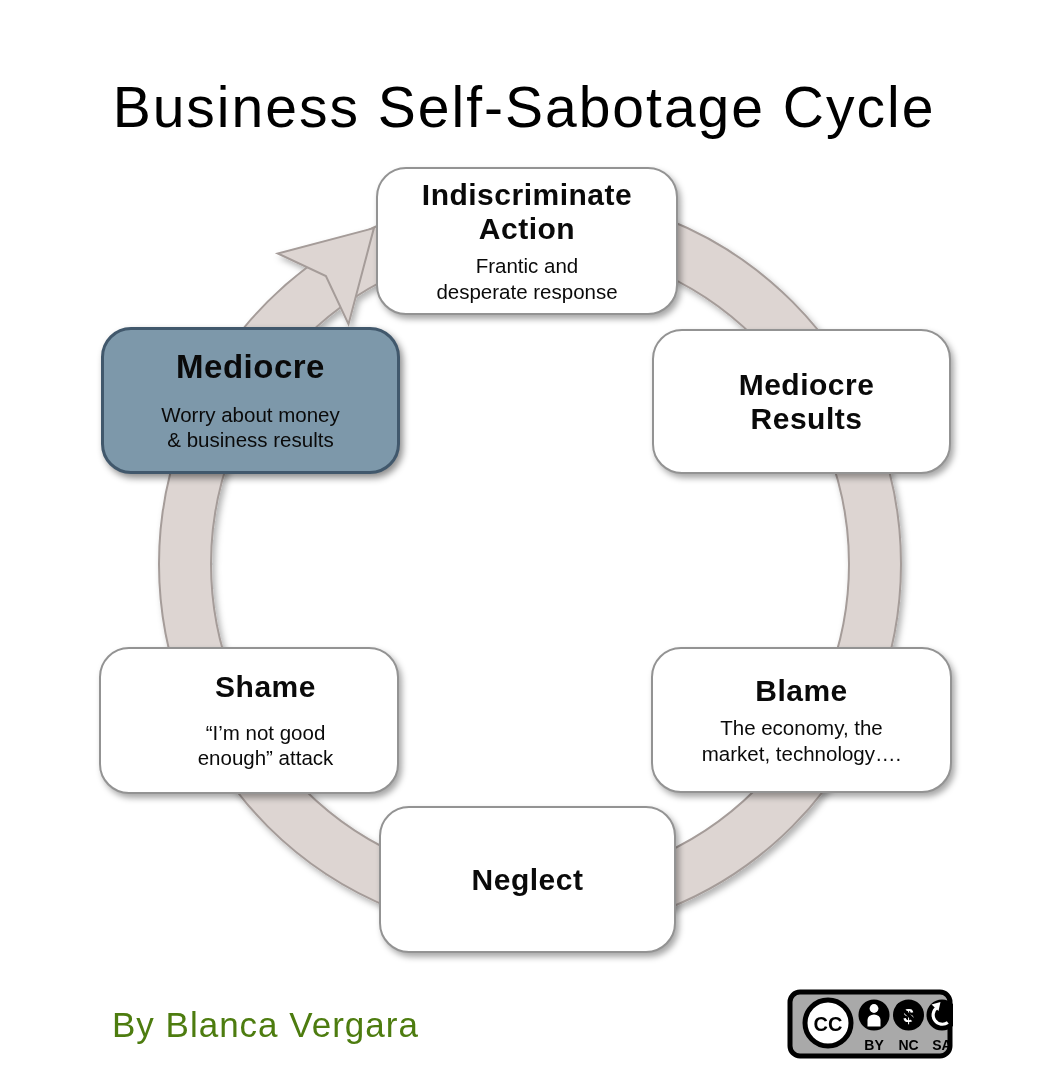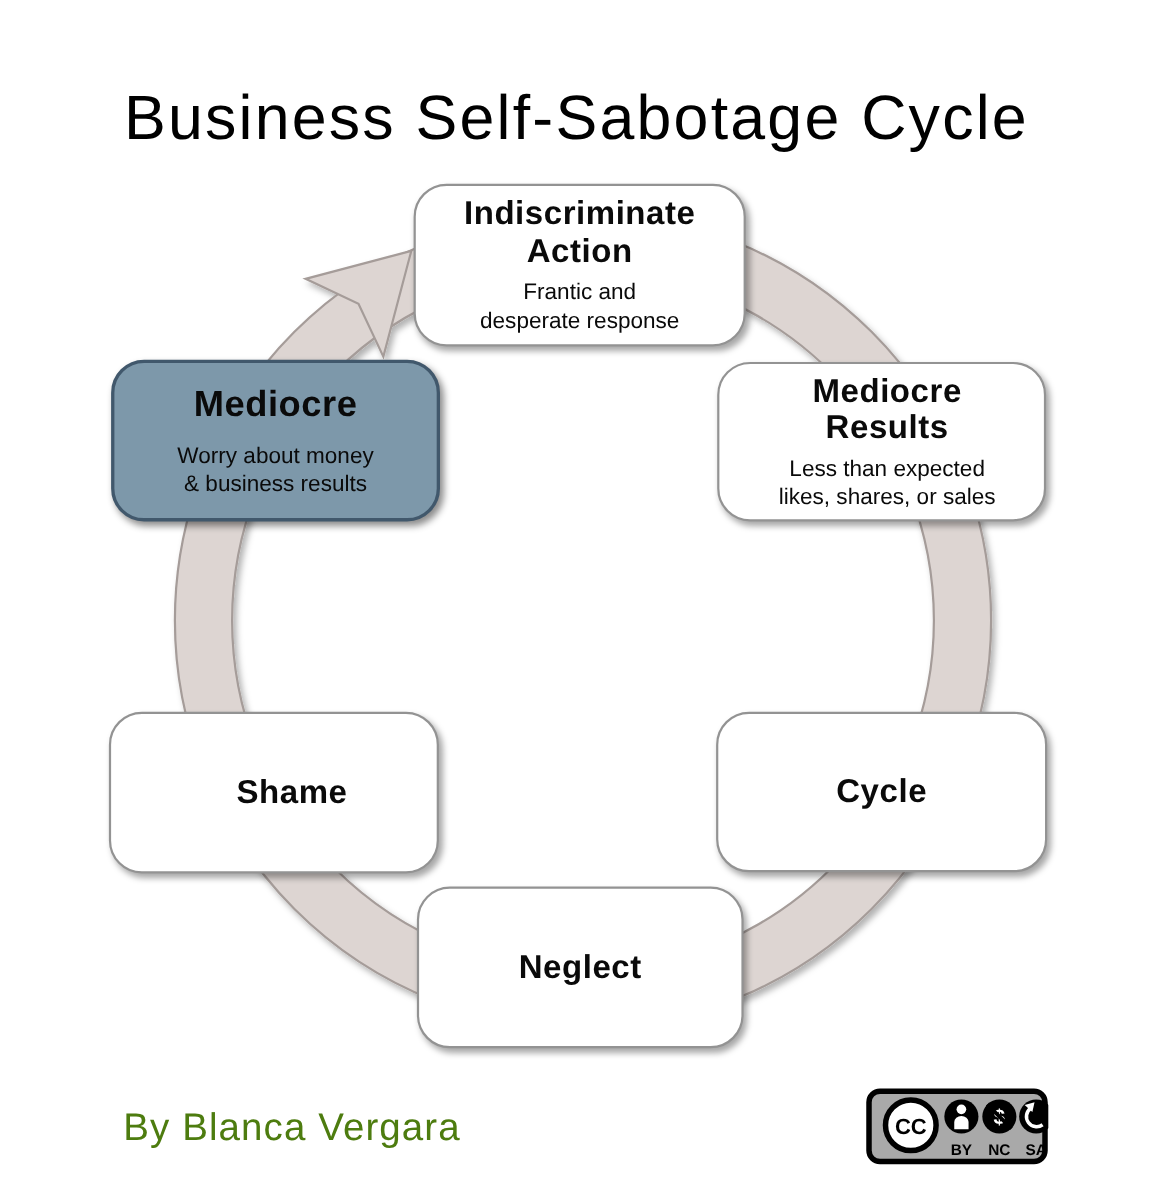--- a/index.html
+++ b/index.html
@@ -66,34 +66,36 @@
 <div class="box" id="box-indiscriminate">
   <div class="box-title">Indiscriminate
 Action</div>
   <div class="box-desc">Frantic and
 desperate response</div>
 </div>
 
 <div class="box" id="box-mediocre">
   <div class="box-title">Mediocre
 Results</div>
-  <div class="box-desc">Less than expected
-likes, shares, or sales</div>
 </div>
 
 <div class="box" id="box-blame">
-  <div class="box-title">Cycle</div>
+  <div class="box-title">Blame</div>
+  <div class="box-desc">The economy, the
+market, technology….</div>
 </div>
 
 <div class="box gap" id="box-neglect">
   <div class="box-title">Neglect</div>
 </div>
 
 <div class="box gap" id="box-shame">
   <div class="box-title">Shame</div>
+  <div class="box-desc">“I’m not good
+enough” attack</div>
 </div>
 
 <div class="box gap" id="box-trigger">
   <div class="box-title">Mediocre</div>
   <div class="box-desc">Worry about money
 &amp; business results</div>
 </div>
 
 <div id="author-credit">By Blanca Vergara</div>
 

